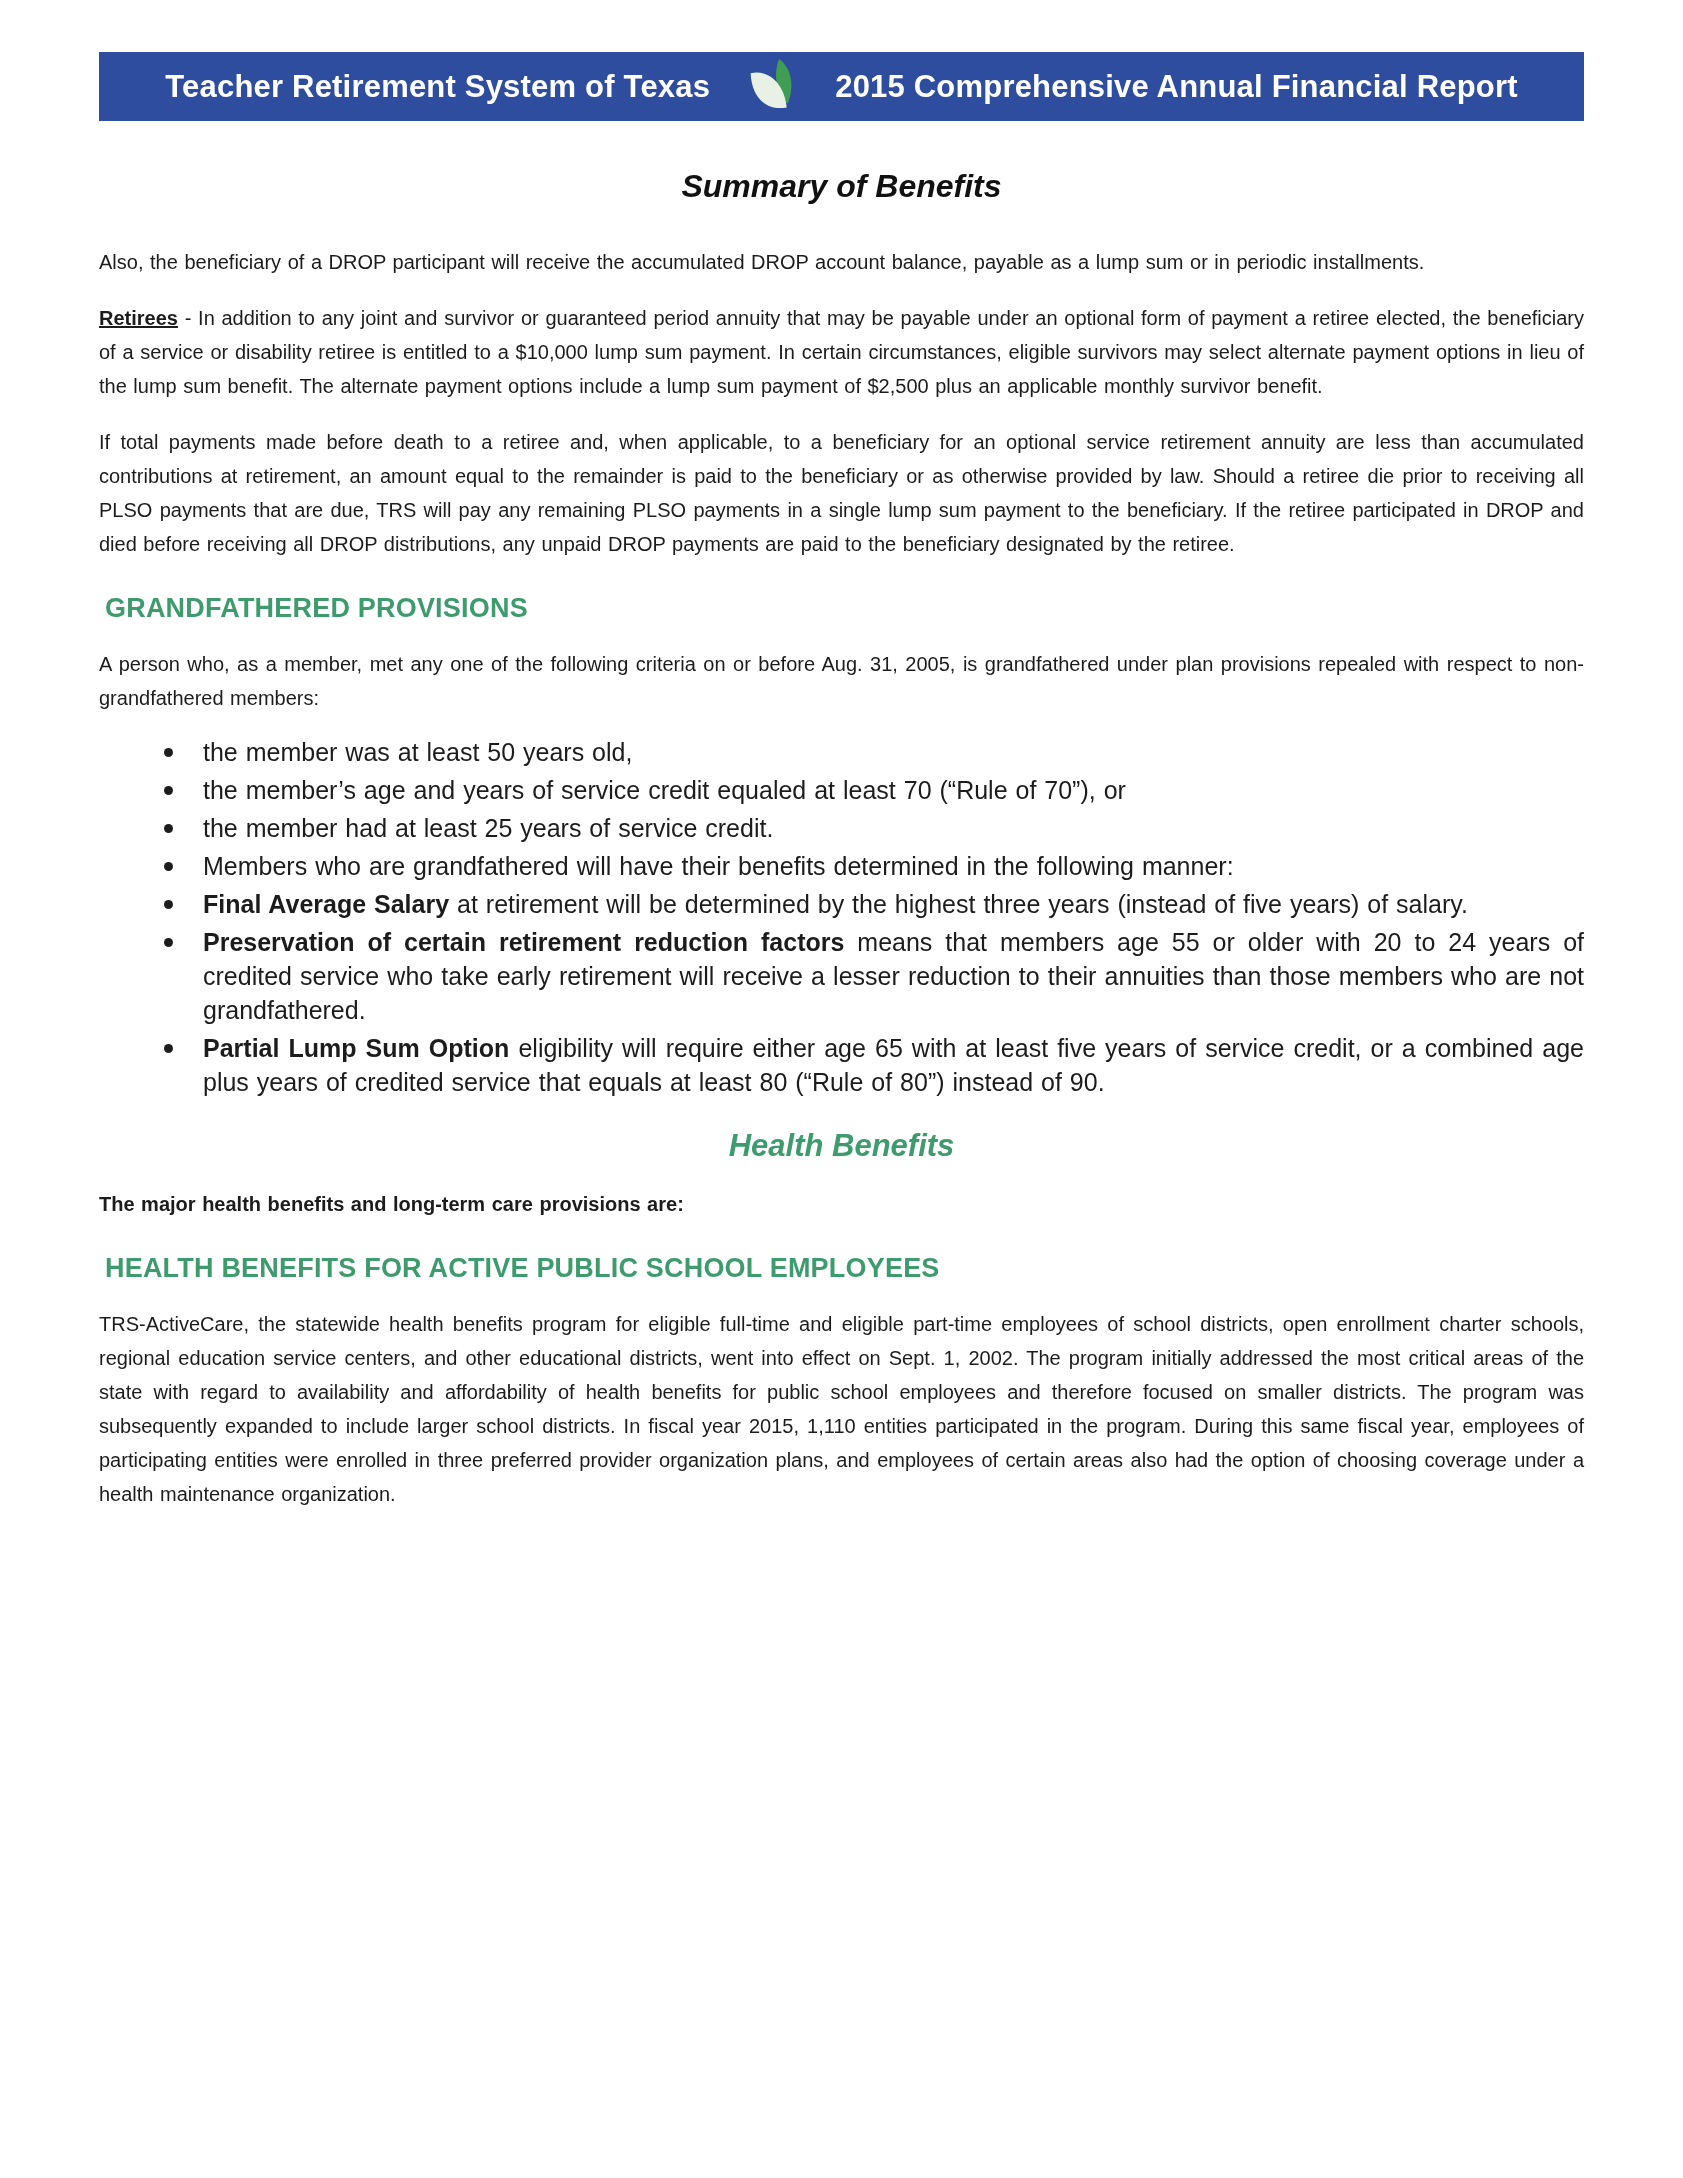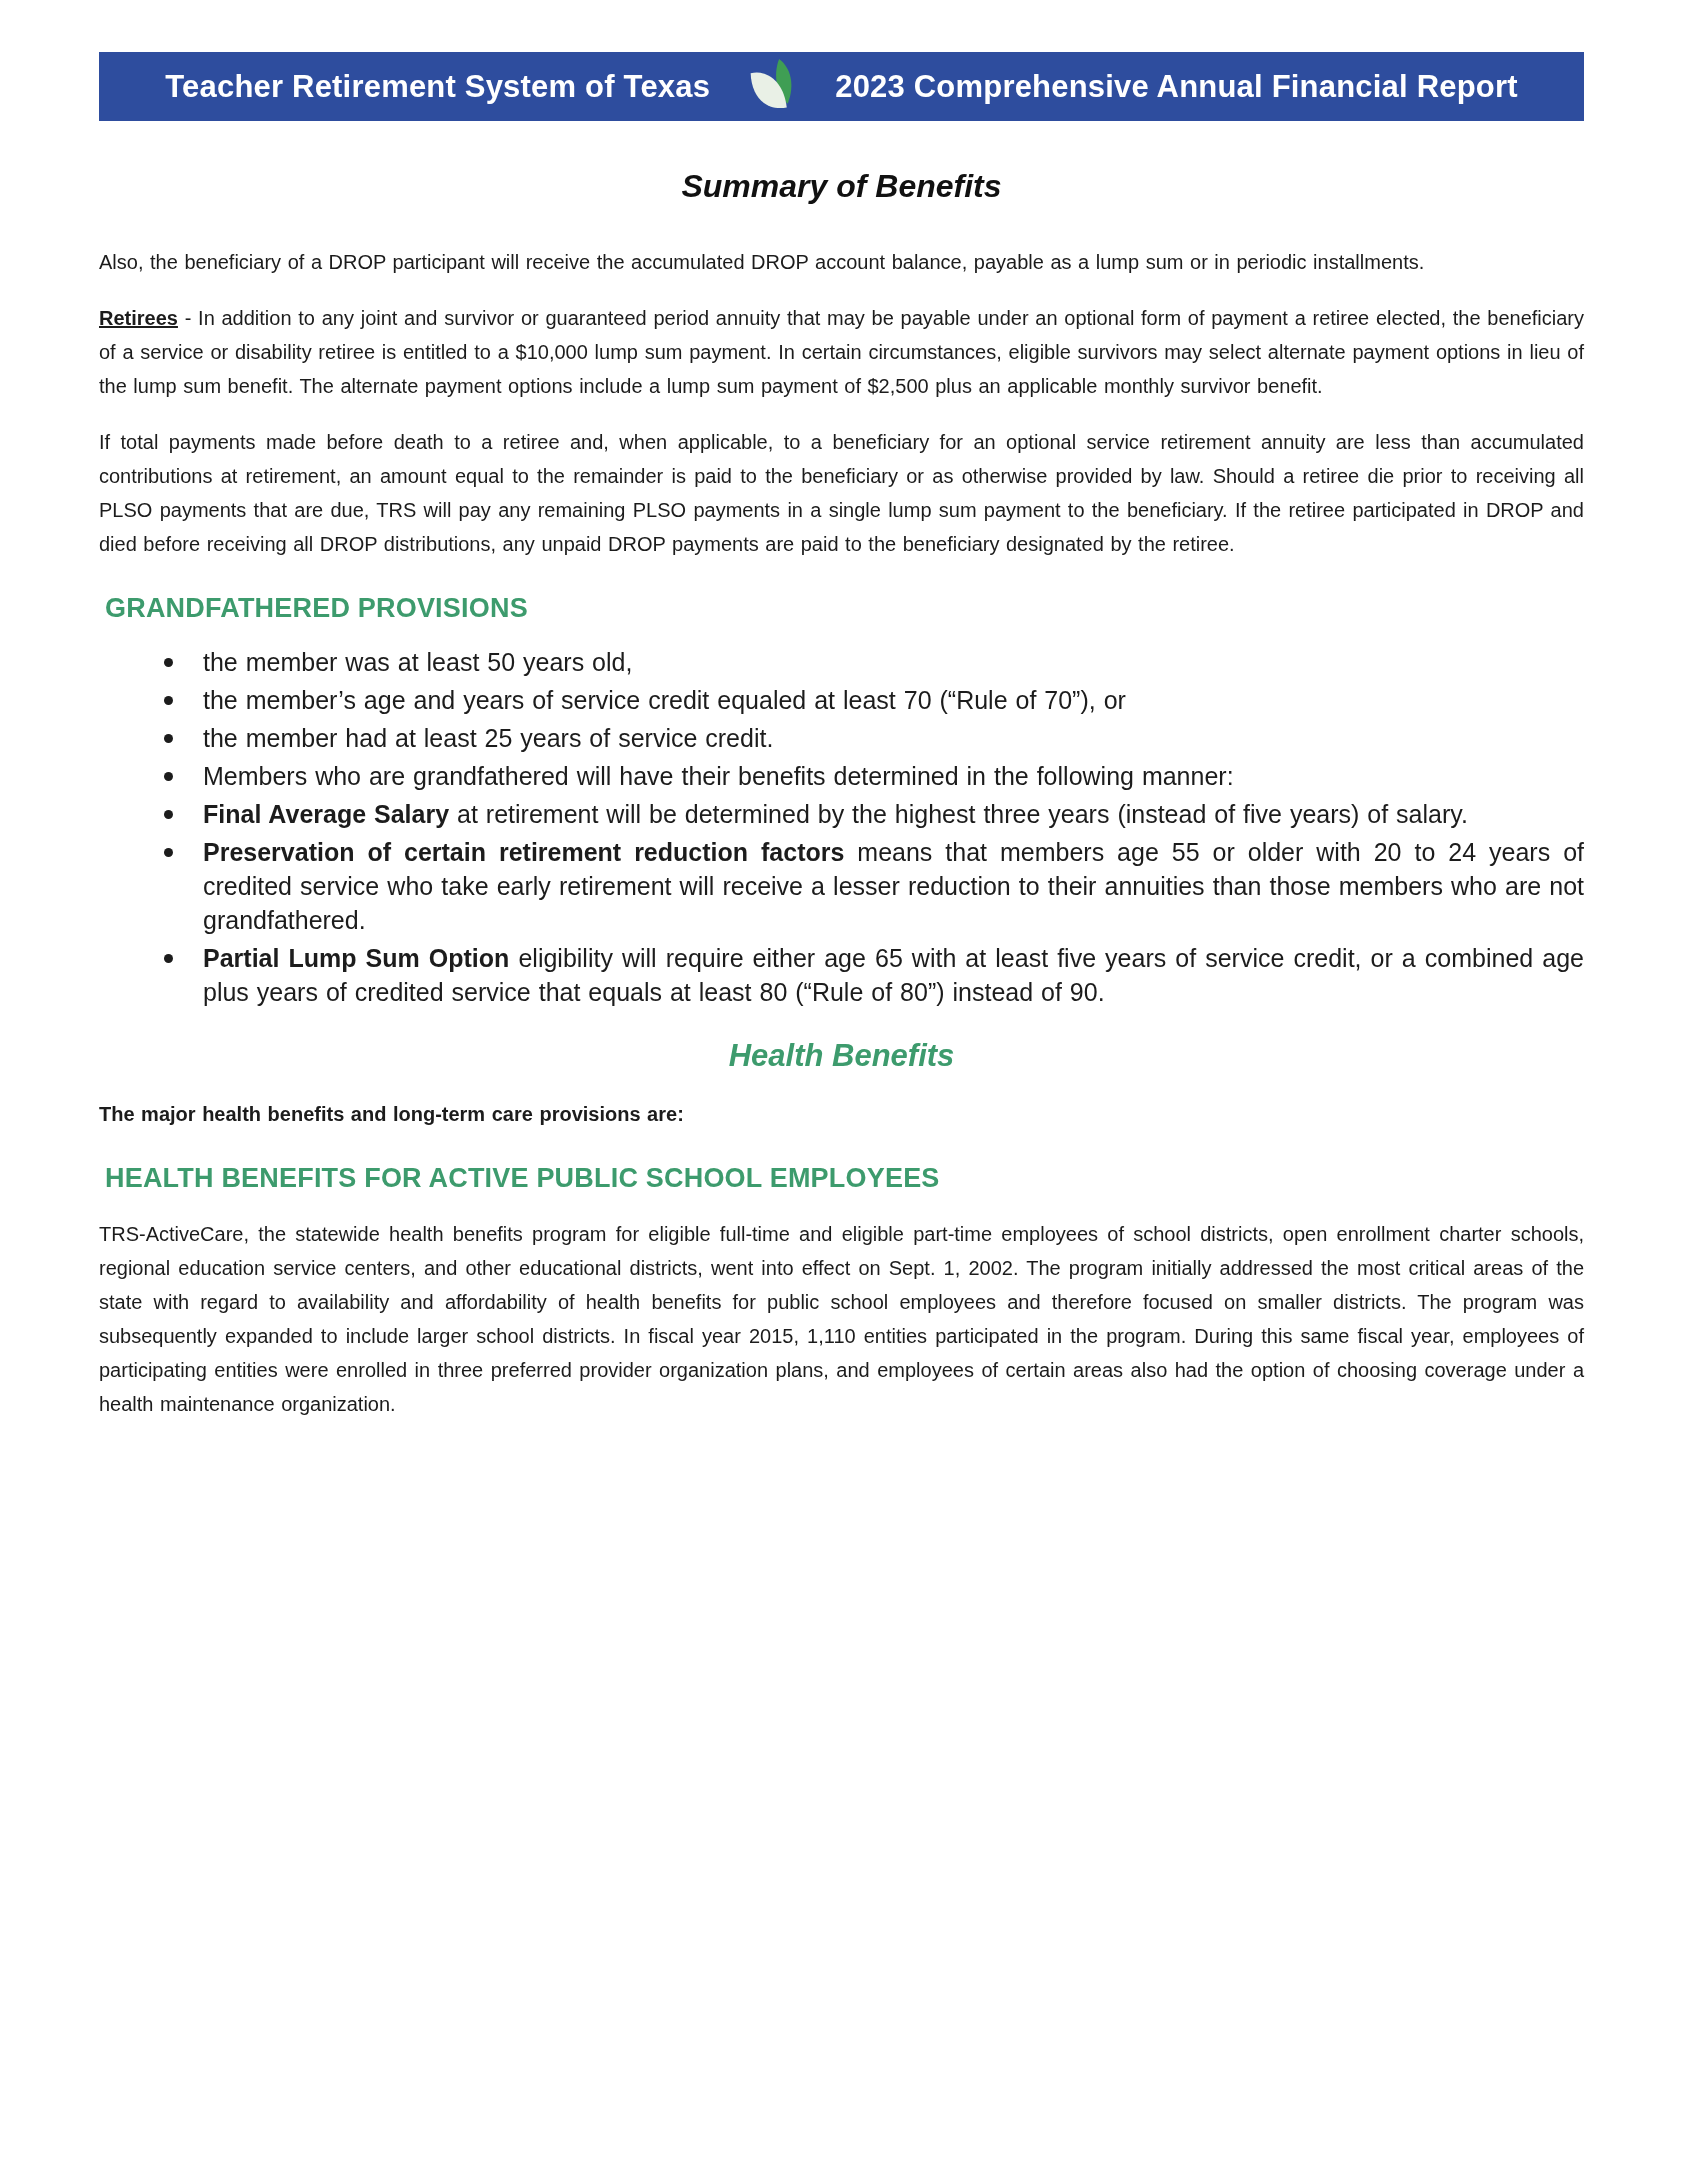--- a/index.html
+++ b/index.html
@@ -125,35 +125,36 @@
 <div class="page">
 
   <div class="header-bar">
     <span class="htext">Teacher Retirement System of Texas</span>
     <span class="leaf">
       <svg viewBox="0 0 60 62" width="57" height="59" aria-hidden="true">
         <path d="M37,1 C49,10 54,28 46,48 C35,40 30,18 37,1 Z" fill="#3f9e54"></path>
         <path d="M7,16 C26,12 42,26 45,52 C24,56 8,42 7,16 Z" fill="#e9f0e6"></path>
       </svg>
     </span>
-    <span class="htext">2023 Comprehensive Annual Financial Report</span>
+    <span class="htext">2015 Comprehensive Annual Financial Report</span>
   </div>
 
   <div class="page-title">Summary of Benefits</div>
 
   <div class="content">
 
     <p class="first">Also, the beneficiary of a DROP participant will receive the accumulated DROP account balance, payable as a lump sum or in periodic installments.</p>
 
     <p><span class="underlined">Retirees</span><span> - In addition to any joint and survivor or guaranteed period annuity that may be payable under an optional form of payment a retiree elected, the beneficiary of a service or disability retiree is entitled to a $10,000 lump sum payment. In certain circumstances, eligible survivors may select alternate payment options in lieu of the lump sum benefit. The alternate payment options include a lump sum payment of $2,500 plus an applicable monthly survivor benefit.</span></p>
 
     <p>If total payments made before death to a retiree and, when applicable, to a beneficiary for an optional service retirement annuity are less than accumulated contributions at retirement, an amount equal to the remainder is paid to the beneficiary or as otherwise provided by law. Should a retiree die prior to receiving all PLSO payments that are due, TRS will pay any remaining PLSO payments in a single lump sum payment to the beneficiary. If the retiree participated in DROP and died before receiving all DROP distributions, any unpaid DROP payments are paid to the beneficiary designated by the retiree.</p>
 
     <h2 class="green-caps">GRANDFATHERED PROVISIONS</h2>
 
+    <p>A person who, as a member, met any one of the following criteria on or before Aug. 31, 2005, is grandfathered under plan provisions repealed with respect to non-grandfathered members:</p>
 
     <ul class="bullets">
         <li><span>the member was at least 50 years old,</span></li>
         <li><span>the member’s age and years of service credit equaled at least 70 (“Rule of 70”), or</span></li>
         <li><span>the member had at least 25 years of service credit.</span></li>
         <li><span>Members who are grandfathered will have their benefits determined in the following manner:</span></li>
         <li><strong>Final Average Salary</strong><span> at retirement will be determined by the highest three years (instead of five years) of salary.</span></li>
         <li><strong>Preservation of certain retirement reduction factors</strong><span> means that members age 55 or older with 20 to 24 years of credited service who take early retirement will receive a lesser reduction to their annuities than those members who are not grandfathered.</span></li>
         <li><strong>Partial Lump Sum Option</strong><span> eligibility will require either age 65 with at least five years of service credit, or a combined age plus years of credited service that equals at least 80 (“Rule of 80”) instead of 90.</span></li>
       </ul>

